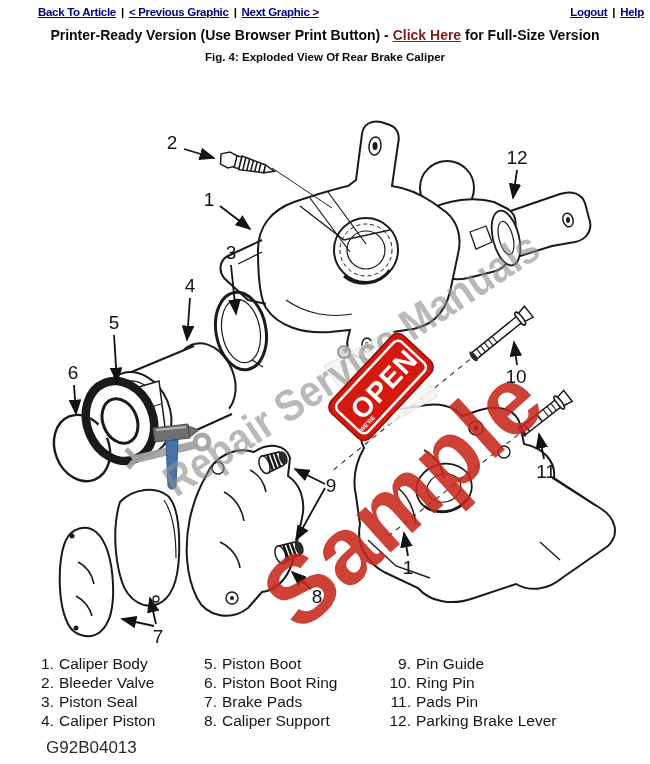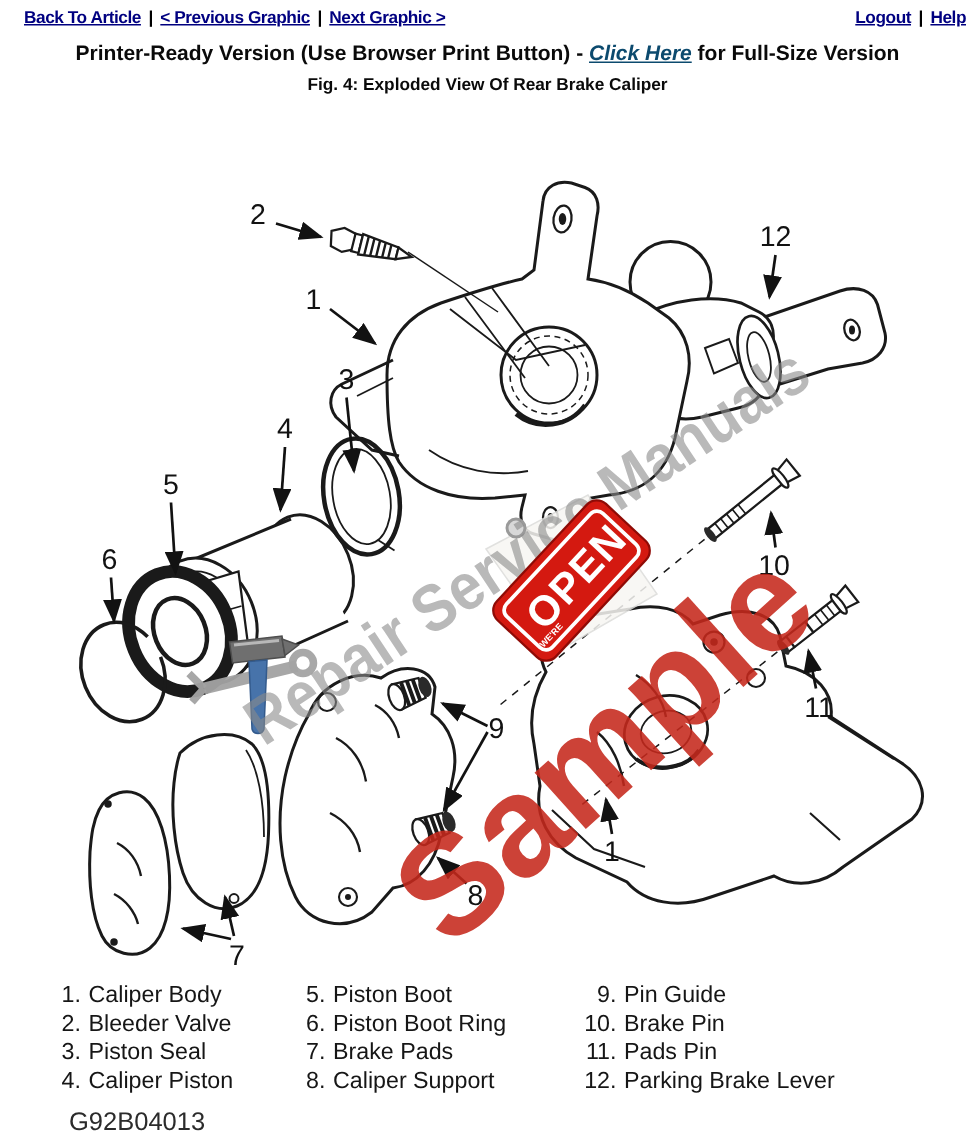--- a/index.html
+++ b/index.html
@@ -1,26 +1,26 @@
 <!DOCTYPE html>
 <html><head>
 <meta charset="utf-8">
 <style>
   html,body{margin:0;padding:0;background:#fff;}
   .page{position:relative;width:650px;height:764px;background:#ffffff;overflow:hidden;
         font-family:"Liberation Sans", sans-serif;color:#111;}
   
-  .nav{position:absolute;top:6px;left:16px;right:6px;display:flex;justify-content:space-between;
+  .nav{position:absolute;top:6px;left:38px;right:6px;display:flex;justify-content:space-between;
        font-size:11.5px;font-weight:bold;letter-spacing:-0.3px;white-space:nowrap;}
   .navlink{color:#000080;text-decoration:underline;cursor:pointer;}
   .navsep{color:#000;margin:0 5px;font-weight:bold;}
   
   .printer{position:absolute;top:27px;left:0;width:650px;text-align:center;
            font-size:14px;font-weight:bold;color:#0a0a0a;}
-  .printer .navlink{color:#0c4a6e;font-style:italic;}
+  .printer .navlink{color:#7f1d1d;}
   
   .figcap{position:absolute;top:51px;left:0;width:650px;text-align:center;
           font-size:11.5px;font-weight:bold;color:#0a0a0a;}
   .figcompany{position:absolute;top:65px;left:0;width:650px;text-align:center;
           font-size:11.5px;font-weight:bold;letter-spacing:0.4px;color:#0a0a0a;}
   
   .plist{position:absolute;top:654px;left:0;width:650px;font-size:15.5px;color:#161616;}
   .pcol{position:absolute;top:0;}
   .prow{display:flex;line-height:19px;}
   .pnum{width:14px;text-align:right;margin-right:5px;}
@@ -281,21 +281,21 @@
           <span>Caliper Support</span>
         </div>
     </div>
     <div class="pcol pcol3" style="left:388px">
       <div class="prow">
           <span class="pnum">9.</span>
           <span>Pin Guide</span>
         </div>
       <div class="prow">
           <span class="pnum">10.</span>
-          <span>Brake Pin</span>
+          <span>Ring Pin</span>
         </div>
       <div class="prow">
           <span class="pnum">11.</span>
           <span>Pads Pin</span>
         </div>
       <div class="prow">
           <span class="pnum">12.</span>
           <span>Parking Brake Lever</span>
         </div>
     </div>

